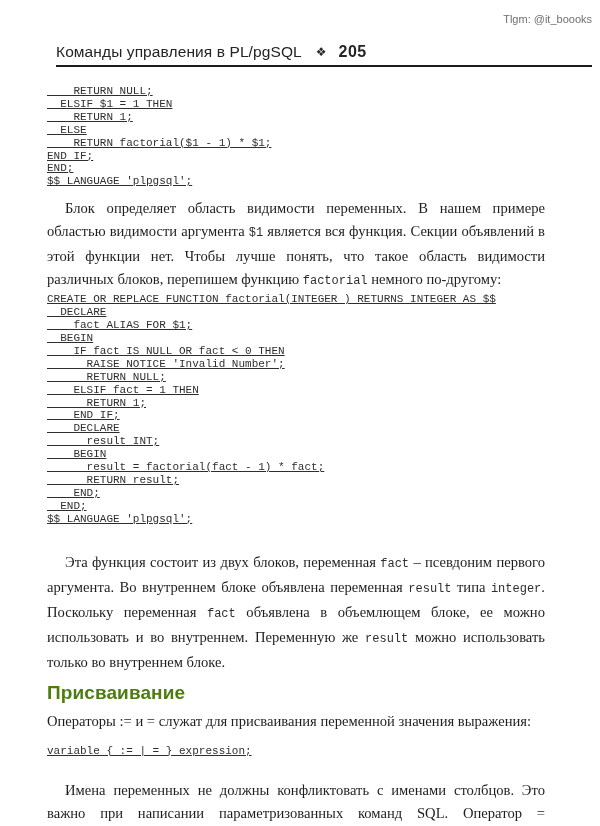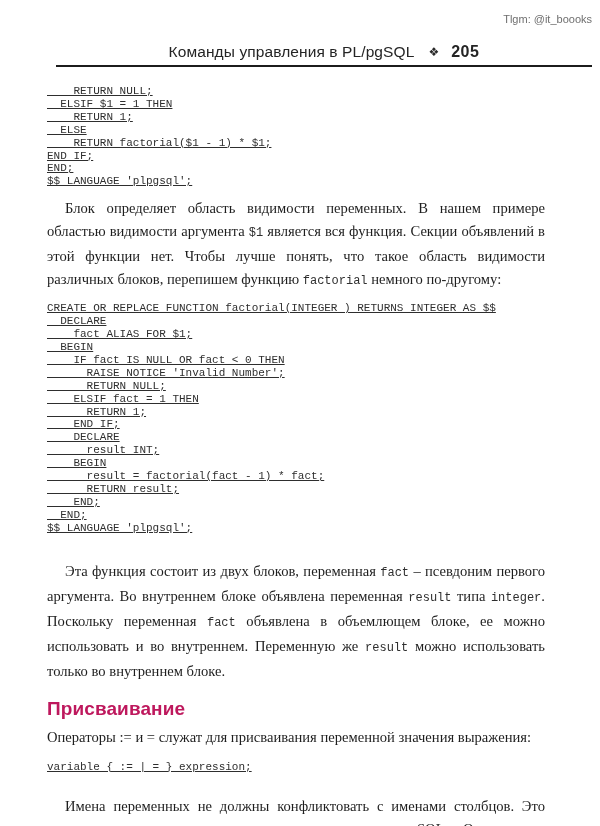--- a/index.html
+++ b/index.html
@@ -30,21 +30,21 @@
     font-size: 11px;
     color: #6f6f6f;
     height: 14px;
     line-height: 14px;
   }
   
   .header-row {
     margin-top: 17px;
     margin-left: 9px;
     width: 536px;
-    text-align: center;
+    text-align: left;
     font-family: "Liberation Sans", sans-serif;
     color: #242424;
     font-size: 15.5px;
     line-height: 18px;
     white-space: nowrap;
   }
   .header-title { letter-spacing: 0.1px; }
   .header-diamond {
     display: inline-block;
     margin: 0 12px 0 14px;
@@ -68,21 +68,21 @@
   pre.code {
     margin: 0;
     font-family: "Liberation Mono", "DejaVu Sans Mono", monospace;
     font-size: 11px;
     line-height: 12.9px;
     color: #2e2e2e;
     white-space: pre;
     text-decoration: underline;
   }
   #code-v1 { margin-top: 18px; }
-  #code-v2 { margin-top: 9px; }
+  #code-v2 { margin-top: 0; }
   #code-assign { margin-top: 12px; }
   
   p.body {
     margin: 0;
     width: 498px;
     font-size: 14.6px;
     line-height: 23px;
     text-align: justify;
     color: #1e1e1e;
   }
@@ -92,26 +92,26 @@
   #para-operators { margin-top: 6px; }
   #para-variable-names { margin-top: 22px; }
   
   p.body code.ic {
     font-family: "Liberation Mono", "DejaVu Sans Mono", monospace;
     font-size: 12px;
     color: #2e2e2e;
   }
   
   h2.section-heading {
-    margin: 14px 0 0 0;
+    margin: 7px 0 0 0;
     font-family: "Liberation Sans", sans-serif;
     font-weight: bold;
     font-size: 19px;
     line-height: 23px;
-    color: #be185d;
+    color: #4d7c0f;
     letter-spacing: 0.1px;
   }
 </style>
 </head>
 <body>
 
 <div class="page">
 
   <div class="watermark">Tlgm: @it_boooks</div>
 

